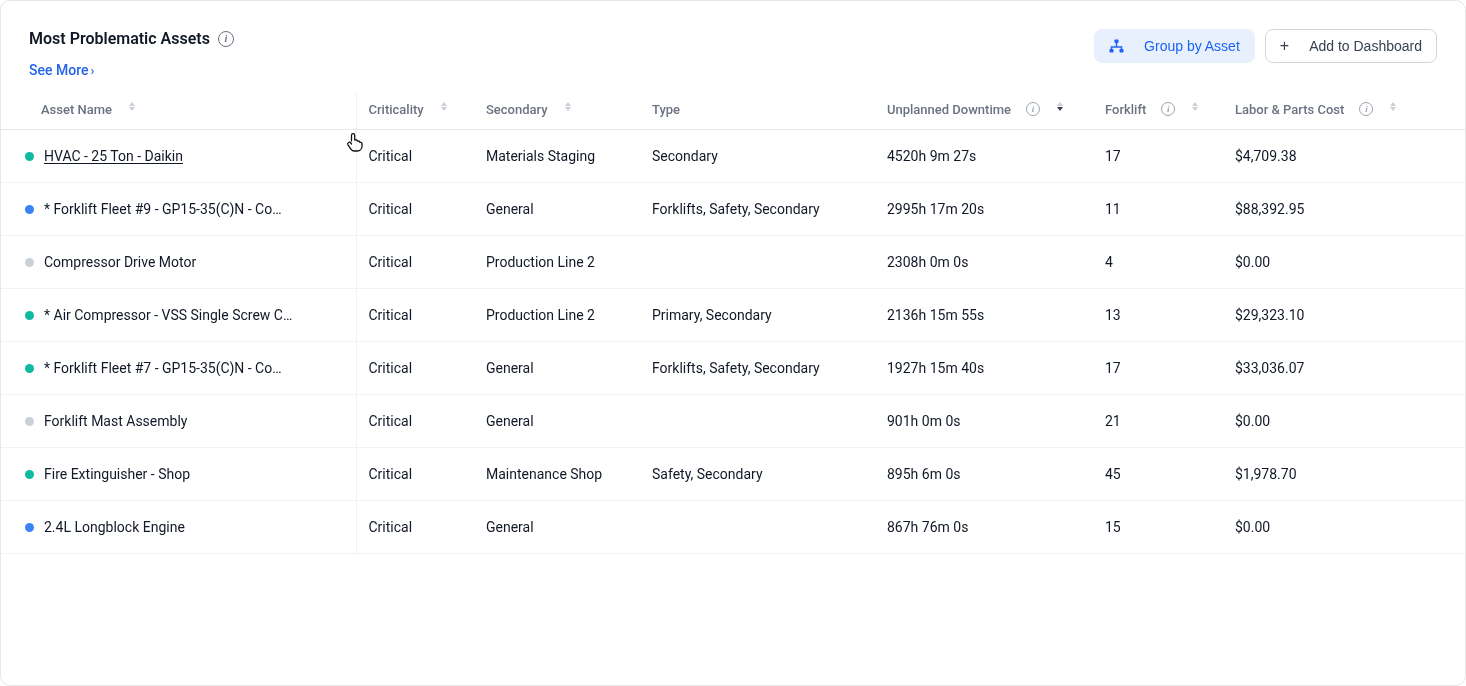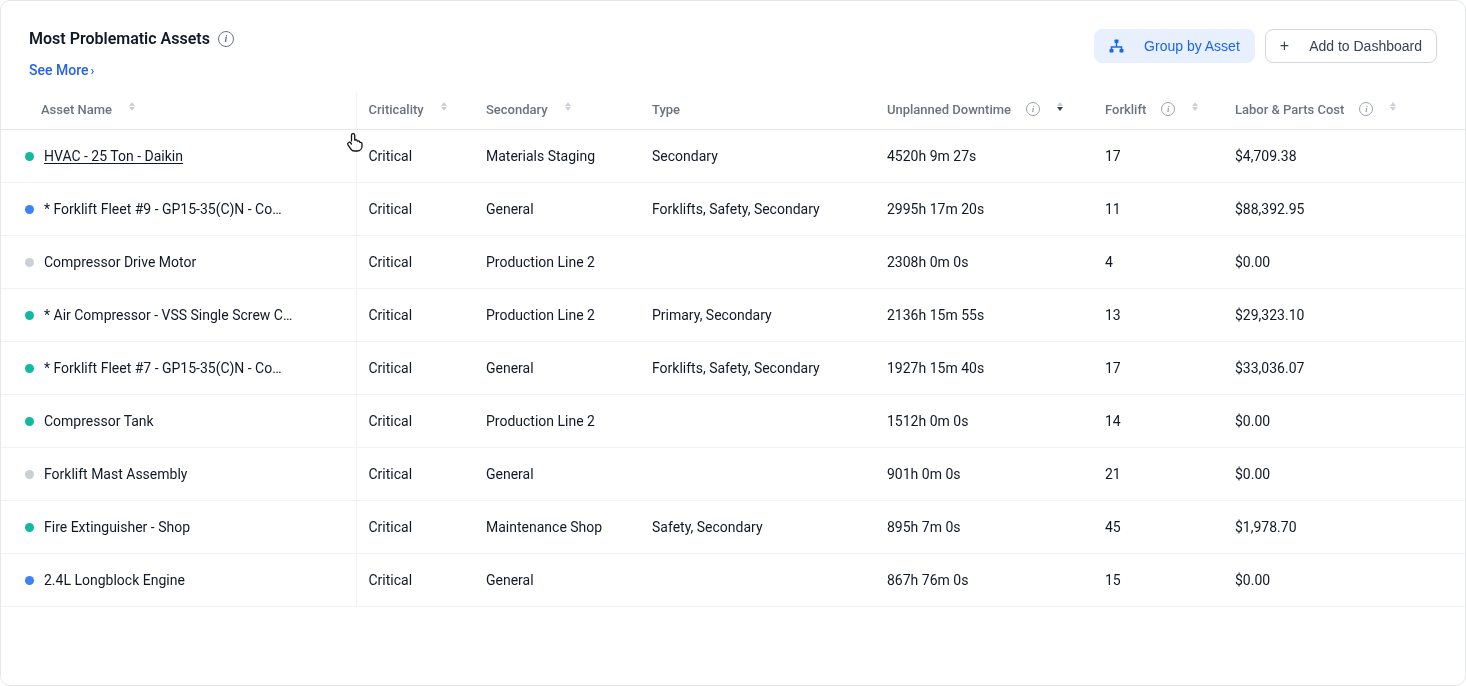--- a/index.html
+++ b/index.html
@@ -402,34 +402,20 @@
             <td>Critical</td>
             <td>General</td>
             <td>Forklifts, Safety, Secondary</td>
             <td>1927h 15m 40s</td>
             <td>17</td>
             <td>$33,036.07</td>
           </tr>
           <tr>
             <td class="first-col col-divider">
               <div class="asset-cell">
-                <span class="dot" style="background: rgb(16, 185, 160);"></span>
-                <span class="asset-name">Compressor Tank</span>
-              </div>
-            </td>
-            <td>Critical</td>
-            <td>Production Line 2</td>
-            <td></td>
-            <td>1512h 0m 0s</td>
-            <td>14</td>
-            <td>$0.00</td>
-          </tr>
-          <tr>
-            <td class="first-col col-divider">
-              <div class="asset-cell">
                 <span class="dot" style="background: rgb(203, 208, 216);"></span>
                 <span class="asset-name">Forklift Mast Assembly</span>
               </div>
             </td>
             <td>Critical</td>
             <td>General</td>
             <td></td>
             <td>901h 0m 0s</td>
             <td>21</td>
             <td>$0.00</td>
@@ -437,21 +423,21 @@
           <tr>
             <td class="first-col col-divider">
               <div class="asset-cell">
                 <span class="dot" style="background: rgb(16, 185, 160);"></span>
                 <span class="asset-name">Fire Extinguisher - Shop</span>
               </div>
             </td>
             <td>Critical</td>
             <td>Maintenance Shop</td>
             <td>Safety, Secondary</td>
-            <td>895h 7m 0s</td>
+            <td>895h 6m 0s</td>
             <td>45</td>
             <td>$1,978.70</td>
           </tr>
           <tr>
             <td class="first-col col-divider">
               <div class="asset-cell">
                 <span class="dot" style="background: rgb(59, 130, 246);"></span>
                 <span class="asset-name">2.4L Longblock Engine</span>
               </div>
             </td>

